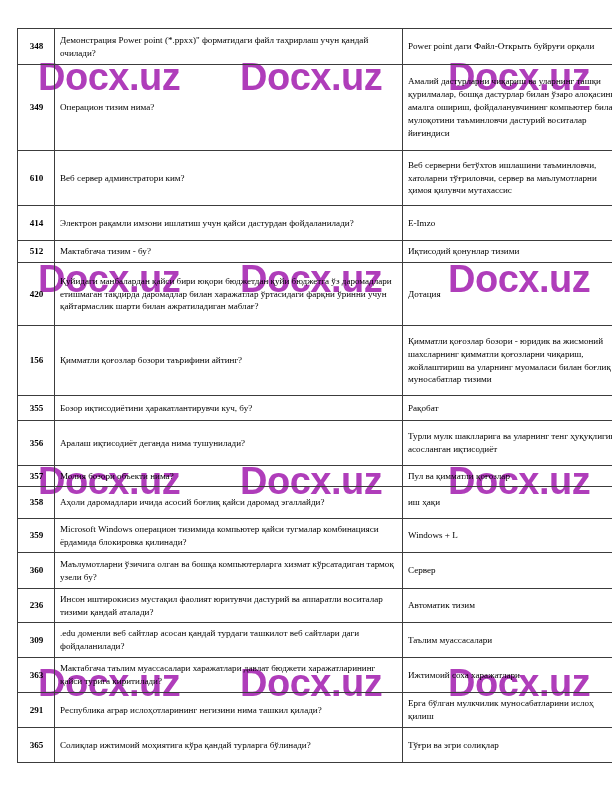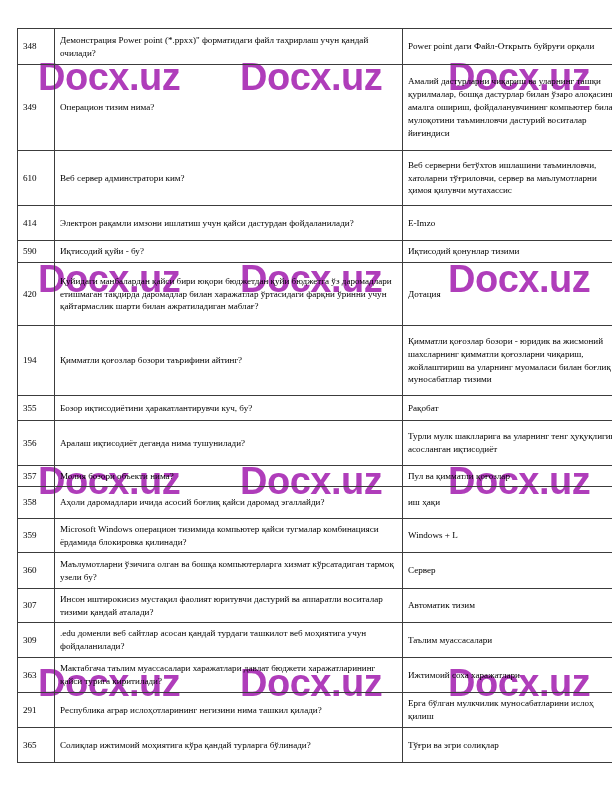--- a/index.html
+++ b/index.html
@@ -53,22 +53,22 @@
   #qa-table td {
     border: 1px solid #3c3c3c;
     vertical-align: middle;
     padding: 2px 4px 2px 5px;
     font-size: 9.1px;
     line-height: 1.42;
     font-family: "Liberation Serif", "DejaVu Serif", serif;
   }
   td.c-num {
     width: 27px;
-    text-align: left;
-    font-weight: 400;
+    text-align: center;
+    font-weight: 700;
     font-size: 9.3px;
     padding: 2px 1px;
   }
   td.c-q {
     width: 338px;
   }
   td.c-a {
     width: 212px;
     padding-left: 6px;
   }
@@ -117,31 +117,31 @@
           <td class="c-num">610</td>
           <td class="c-q">Веб сервер админстратори ким?</td>
           <td class="c-a">Веб серверни бетўхтов ишлашини таъминловчи, хатоларни тўғриловчи, сервер ва маълумотларни ҳимоя қилувчи мутахассис</td>
         </tr>
         <tr style="height: 35px;">
           <td class="c-num">414</td>
           <td class="c-q">Электрон рақамли имзони ишлатиш учун қайси дастурдан фойдаланилади?</td>
           <td class="c-a">E-Imzo</td>
         </tr>
         <tr style="height: 22px;">
-          <td class="c-num">590</td>
-          <td class="c-q">Иқтисодий қуйи - бу?</td>
+          <td class="c-num">512</td>
+          <td class="c-q">Мактабгача тизим - бу?</td>
           <td class="c-a">Иқтисодий қонунлар тизими</td>
         </tr>
         <tr class="tall" style="height: 63px;">
           <td class="c-num">420</td>
           <td class="c-q">Қуйидаги манбалардан қайси бири юқори бюджетдан қуйи бюджетга ўз даромадлари етишмаган тақдирда даромадлар билан харажатлар ўртасидаги фарқни ўринни учун қайтармаслик шарти билан ажратиладиган маблағ?</td>
           <td class="c-a">Дотация</td>
         </tr>
         <tr class="tall" style="height: 70px;">
-          <td class="c-num">194</td>
+          <td class="c-num">156</td>
           <td class="c-q">Қимматли қоғозлар бозори таърифини айтинг?</td>
           <td class="c-a">Қимматли қоғозлар бозори - юридик ва жисмоний шахсларнинг қимматли қоғозларни чиқариш, жойлаштириш ва уларнинг муомаласи билан боғлиқ муносабатлар тизими</td>
         </tr>
         <tr style="height: 25px;">
           <td class="c-num">355</td>
           <td class="c-q">Бозор иқтисодиётини ҳаракатлантирувчи куч, бу?</td>
           <td class="c-a">Рақобат</td>
         </tr>
         <tr class="tall" style="height: 45px;">
           <td class="c-num">356</td>
@@ -162,27 +162,27 @@
           <td class="c-num">359</td>
           <td class="c-q">Microsoft Windows операцион тизимида компьютер қайси тугмалар комбинацияси ёрдамида блокировка қилинади?</td>
           <td class="c-a">Windows + L</td>
         </tr>
         <tr style="height: 36px;">
           <td class="c-num">360</td>
           <td class="c-q">Маълумотларни ўзичига олган ва бошқа компьютерларга хизмат кўрсатадиган тармоқ узели бу?</td>
           <td class="c-a">Сервер</td>
         </tr>
         <tr style="height: 34px;">
-          <td class="c-num">307</td>
+          <td class="c-num">236</td>
           <td class="c-q">Инсон иштирокисиз мустақил фаолият юритувчи дастурий ва аппаратли воситалар тизими қандай аталади?</td>
           <td class="c-a">Автоматик тизим</td>
         </tr>
         <tr style="height: 35px;">
           <td class="c-num">309</td>
-          <td class="c-q">.edu доменли веб сайтлар асосан қандай турдаги ташкилот веб моҳиятига учун фойдаланилади?</td>
+          <td class="c-q">.edu доменли веб сайтлар асосан қандай турдаги ташкилот веб сайтлари даги фойдаланилади?</td>
           <td class="c-a">Таълим муассасалари</td>
         </tr>
         <tr style="height: 35px;">
           <td class="c-num">363</td>
           <td class="c-q">Мактабгача таълим муассасалари харажатлари давлат бюджети харажатларининг қайси турига киритилади?</td>
           <td class="c-a">Ижтимоий соха харажатлари</td>
         </tr>
         <tr style="height: 35px;">
           <td class="c-num">291</td>
           <td class="c-q">Республика аграр ислоҳотларининг негизини нима ташкил қилади?</td>

